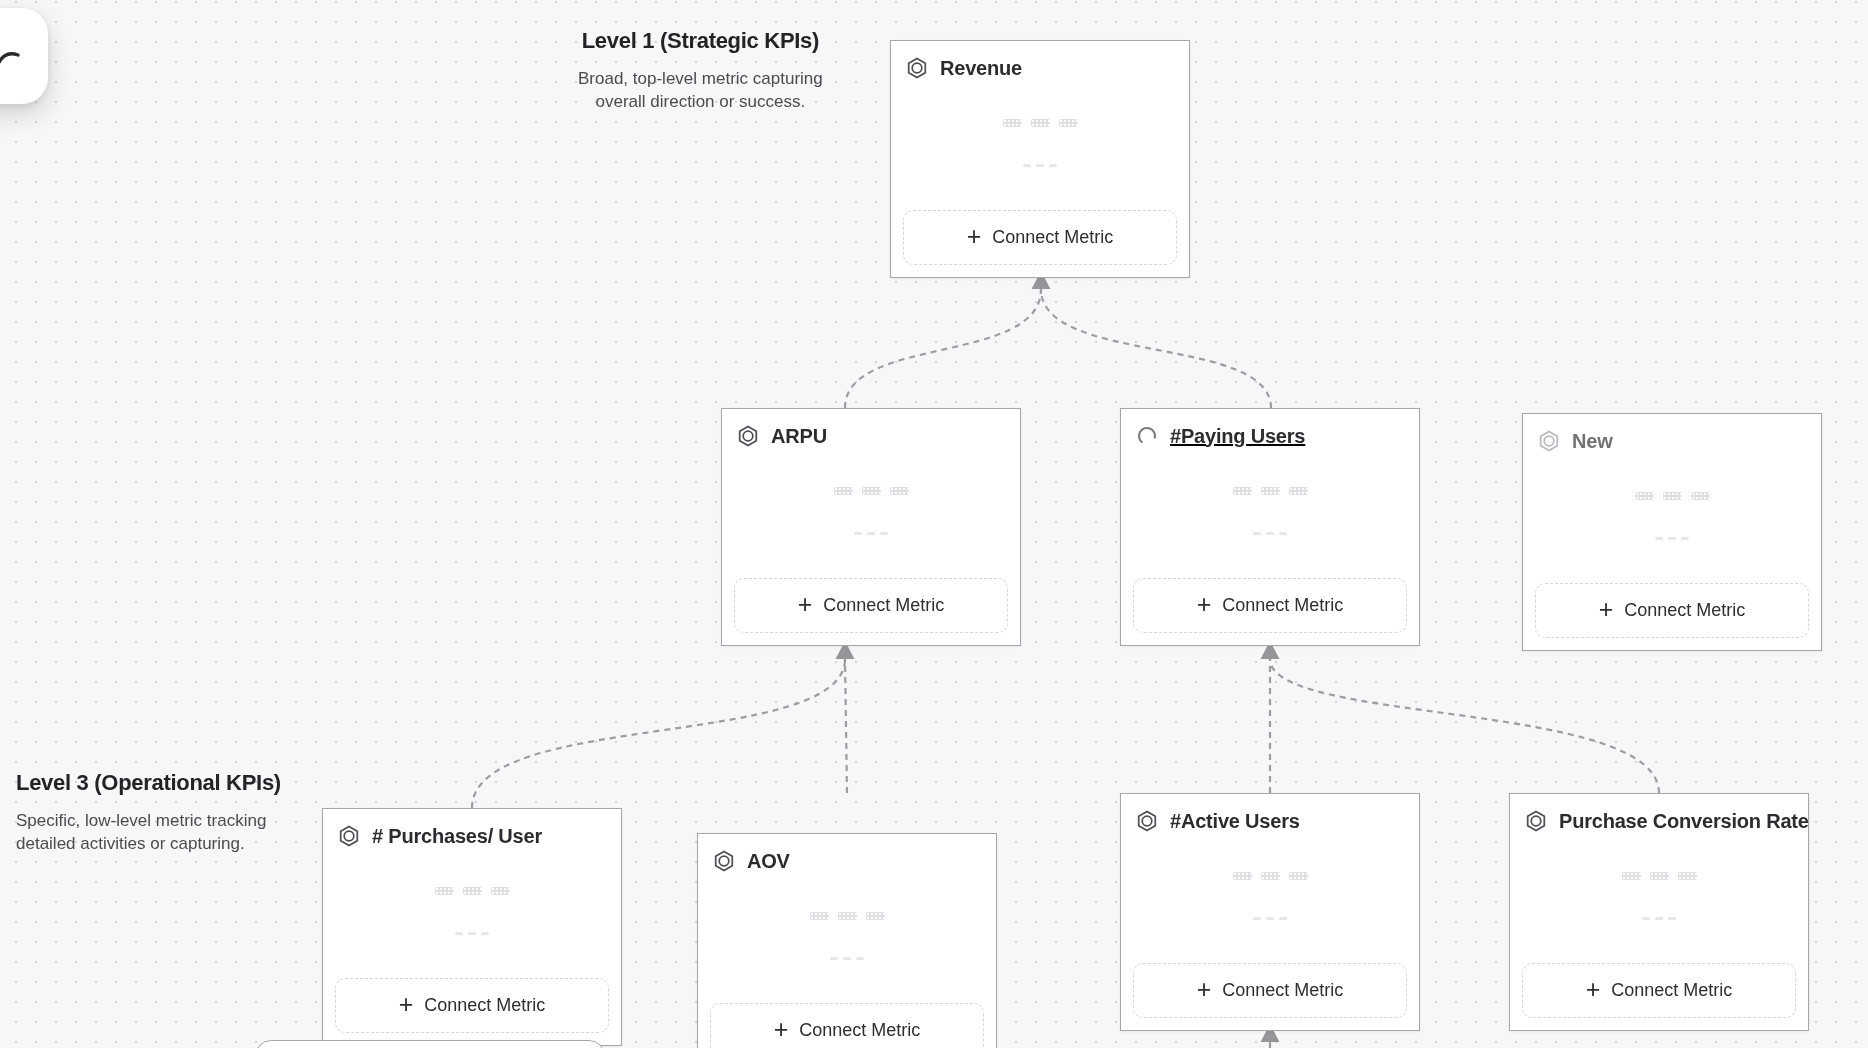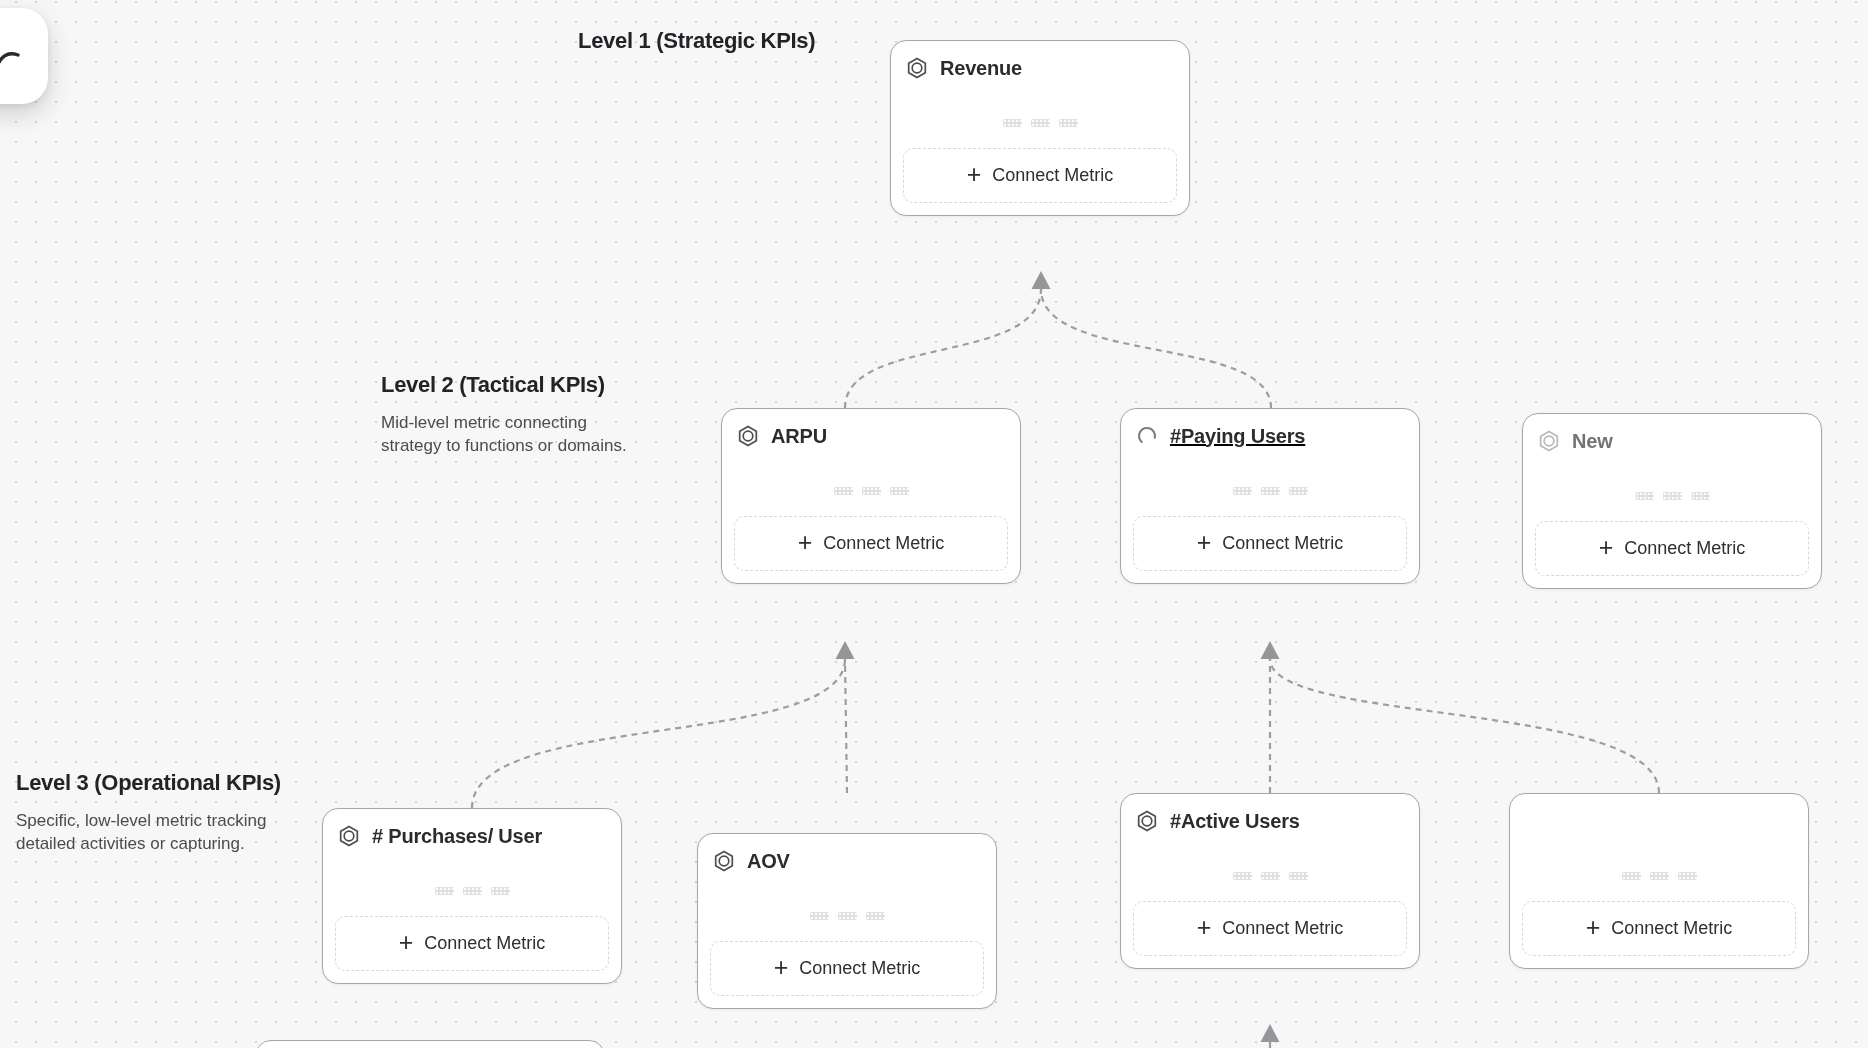--- a/index.html
+++ b/index.html
@@ -20,22 +20,22 @@
   }
   .toolbar-fragment svg{position:absolute;left:28px;top:34px;}
 
   
   .level-label{position:absolute;z-index:2;}
   .level-title{font-size:22px;font-weight:700;color:#232327;letter-spacing:-.3px;white-space:nowrap;}
   .level-desc{margin-top:13px;font-size:17px;line-height:23px;color:#4b4b50;}
 
   
   .card{
-    position:absolute;width:300px;height:176px;box-sizing:border-box;
-    background:#fff;border:1px solid #a7a7ab;border-radius:16px;
+    position:absolute;width:300px;height:238px;box-sizing:border-box;
+    background:#fff;border:1px solid #a7a7ab;border-radius:0;
     box-shadow:0 1px 3px rgba(0,0,0,.06);z-index:3;
   }
   .card-head{display:flex;align-items:center;gap:11px;padding:15px 16px 0 14px;}
   .icon{width:24px;height:24px;flex:0 0 24px;color:#4d4d52;}
   .icon svg{display:block;}
   .card-title{font-size:20px;font-weight:600;color:#2b2b30;letter-spacing:-.2px;white-space:nowrap;}
   .card.muted .card-title{color:#737373;}
   .card.muted .icon{color:#b9b9bd;}
   .icon.spinner{color:#7c7c81;}
 
@@ -89,26 +89,23 @@
   </svg>
 
   <div class="toolbar-fragment">
     <svg width="28" height="28" viewBox="0 0 28 28">
       <path d="M1 24 Q8 8 22 13" fill="none" stroke="#2b2b2b" stroke-width="3.4" stroke-linecap="round"></path>
     </svg>
   </div>
 
   <div class="level-label" style="left:578px;top:28px;text-align:center;">
     <div class="level-title">Level 1 (Strategic KPIs)</div>
-  </div>
-  <div class="level-label" style="left:381px;top:372px;">
-    <div class="level-title">Level 2 (Tactical KPIs)</div>
     <div class="level-desc">
-      <div>Mid-level metric connecting</div>
-      <div>strategy to functions or domains.</div>
+      <div>Broad, top-level metric capturing</div>
+      <div>overall direction or success.</div>
     </div>
   </div>
   <div class="level-label" style="left:16px;top:770px;">
     <div class="level-title">Level 3 (Operational KPIs)</div>
     <div class="level-desc">
       <div>Specific, low-level metric tracking</div>
       <div>detailed activities or capturing.</div>
     </div>
   </div>
 
@@ -301,20 +298,29 @@
           <i></i>
         </div>
     </div>
     <button class="connect-btn">
       <span class="plus">+</span>
       <span>Connect Metric</span>
     </button>
   </div>
 
   <div class="card" style="left: 1509px; top: 793px;">
+    <div class="card-head">
+      <span class="icon">
+        <svg width="24" height="24" viewBox="0 0 24 24" fill="none" stroke="currentColor" stroke-width="1.7" stroke-linejoin="round">
+          <path d="M12 2.4 L20.3 7.2 V16.8 L12 21.6 L3.7 16.8 V7.2 Z"></path>
+            <circle cx="12" cy="12" r="4.8"></circle>
+        </svg>
+      </span>
+      <span class="card-title">Purchase Conversion Rate</span>
+    </div>
     <div class="skeleton">
       <div class="sk-row1">
           <i></i>
           <i></i>
           <i></i>
         </div>
       <div class="sk-row2">
           <i></i>
           <i></i>
           <i></i>

